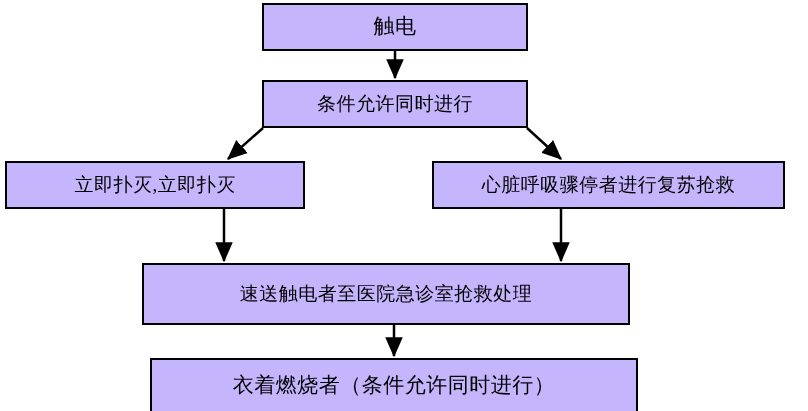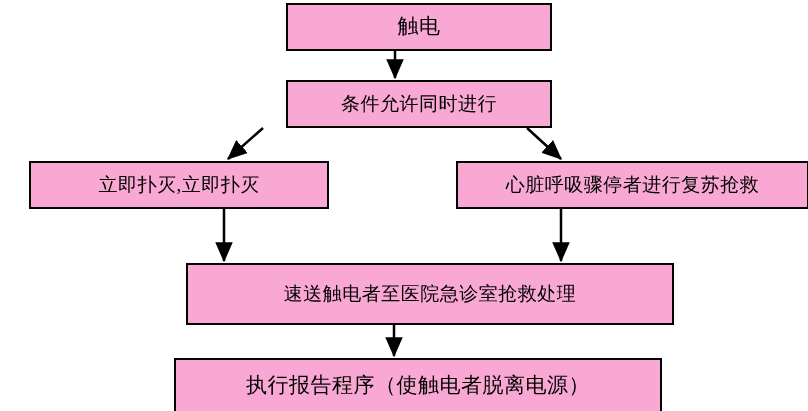--- a/index.html
+++ b/index.html
@@ -22,42 +22,41 @@
     position: absolute;
     left: 0;
     top: 0;
     width: 808px;
     height: 411px;
   }
   .node {
     position: absolute;
     box-sizing: border-box;
     border: 2px solid #000000;
-    background: #f9a8d4;
+    background: #c4b5fd;
     display: flex;
     align-items: center;
     justify-content: center;
     text-align: center;
     color: #000000;
     line-height: 1.1;
     z-index: 2;
-    margin-left: 24px;
   }
   .node-label {
     display: block;
     white-space: nowrap;
     letter-spacing: 0.5px;
   }
 
   
   #node-shock          { left: 262px; top: 3px;   width: 266px; height: 48px;  font-size: 21px; }
   #node-disconnect     { left: 262px; top: 80px;  width: 266px; height: 48px;  font-size: 19px; }
   #node-extinguish     { left: 5px;   top: 161px; width: 300px; height: 48px;  font-size: 19px; }
   #node-resuscitate    { left: 432px; top: 161px; width: 353px; height: 48px;  font-size: 19px; }
-  #node-hospital       { left: 162px; top: 263px; width: 488px; height: 62px;  font-size: 19px; }
+  #node-hospital       { left: 142px; top: 263px; width: 488px; height: 62px;  font-size: 19px; }
   #node-report         { left: 150px; top: 358px; width: 488px; height: 56px;  font-size: 21px; }
 </style>
 </head>
 <body>
 
 <div id="flow-root">
 
   <svg id="flow-svg" viewBox="0 0 808 411" xmlns="http://www.w3.org/2000/svg">
     <defs>
       <marker id="arrowhead" markerWidth="9" markerHeight="9" refX="7.5" refY="4" orient="auto" markerUnits="strokeWidth">
@@ -92,16 +91,16 @@
 
   <div class="node" id="node-resuscitate">
     <span class="node-label">心脏呼吸骤停者进行复苏抢救</span>
   </div>
 
   <div class="node" id="node-hospital">
     <span class="node-label">速送触电者至医院急诊室抢救处理</span>
   </div>
 
   <div class="node" id="node-report">
-    <span class="node-label">执行报告程序（使触电者脱离电源）</span>
+    <span class="node-label">衣着燃烧者（条件允许同时进行）</span>
   </div>
 
 </div>
 
 </body></html>

